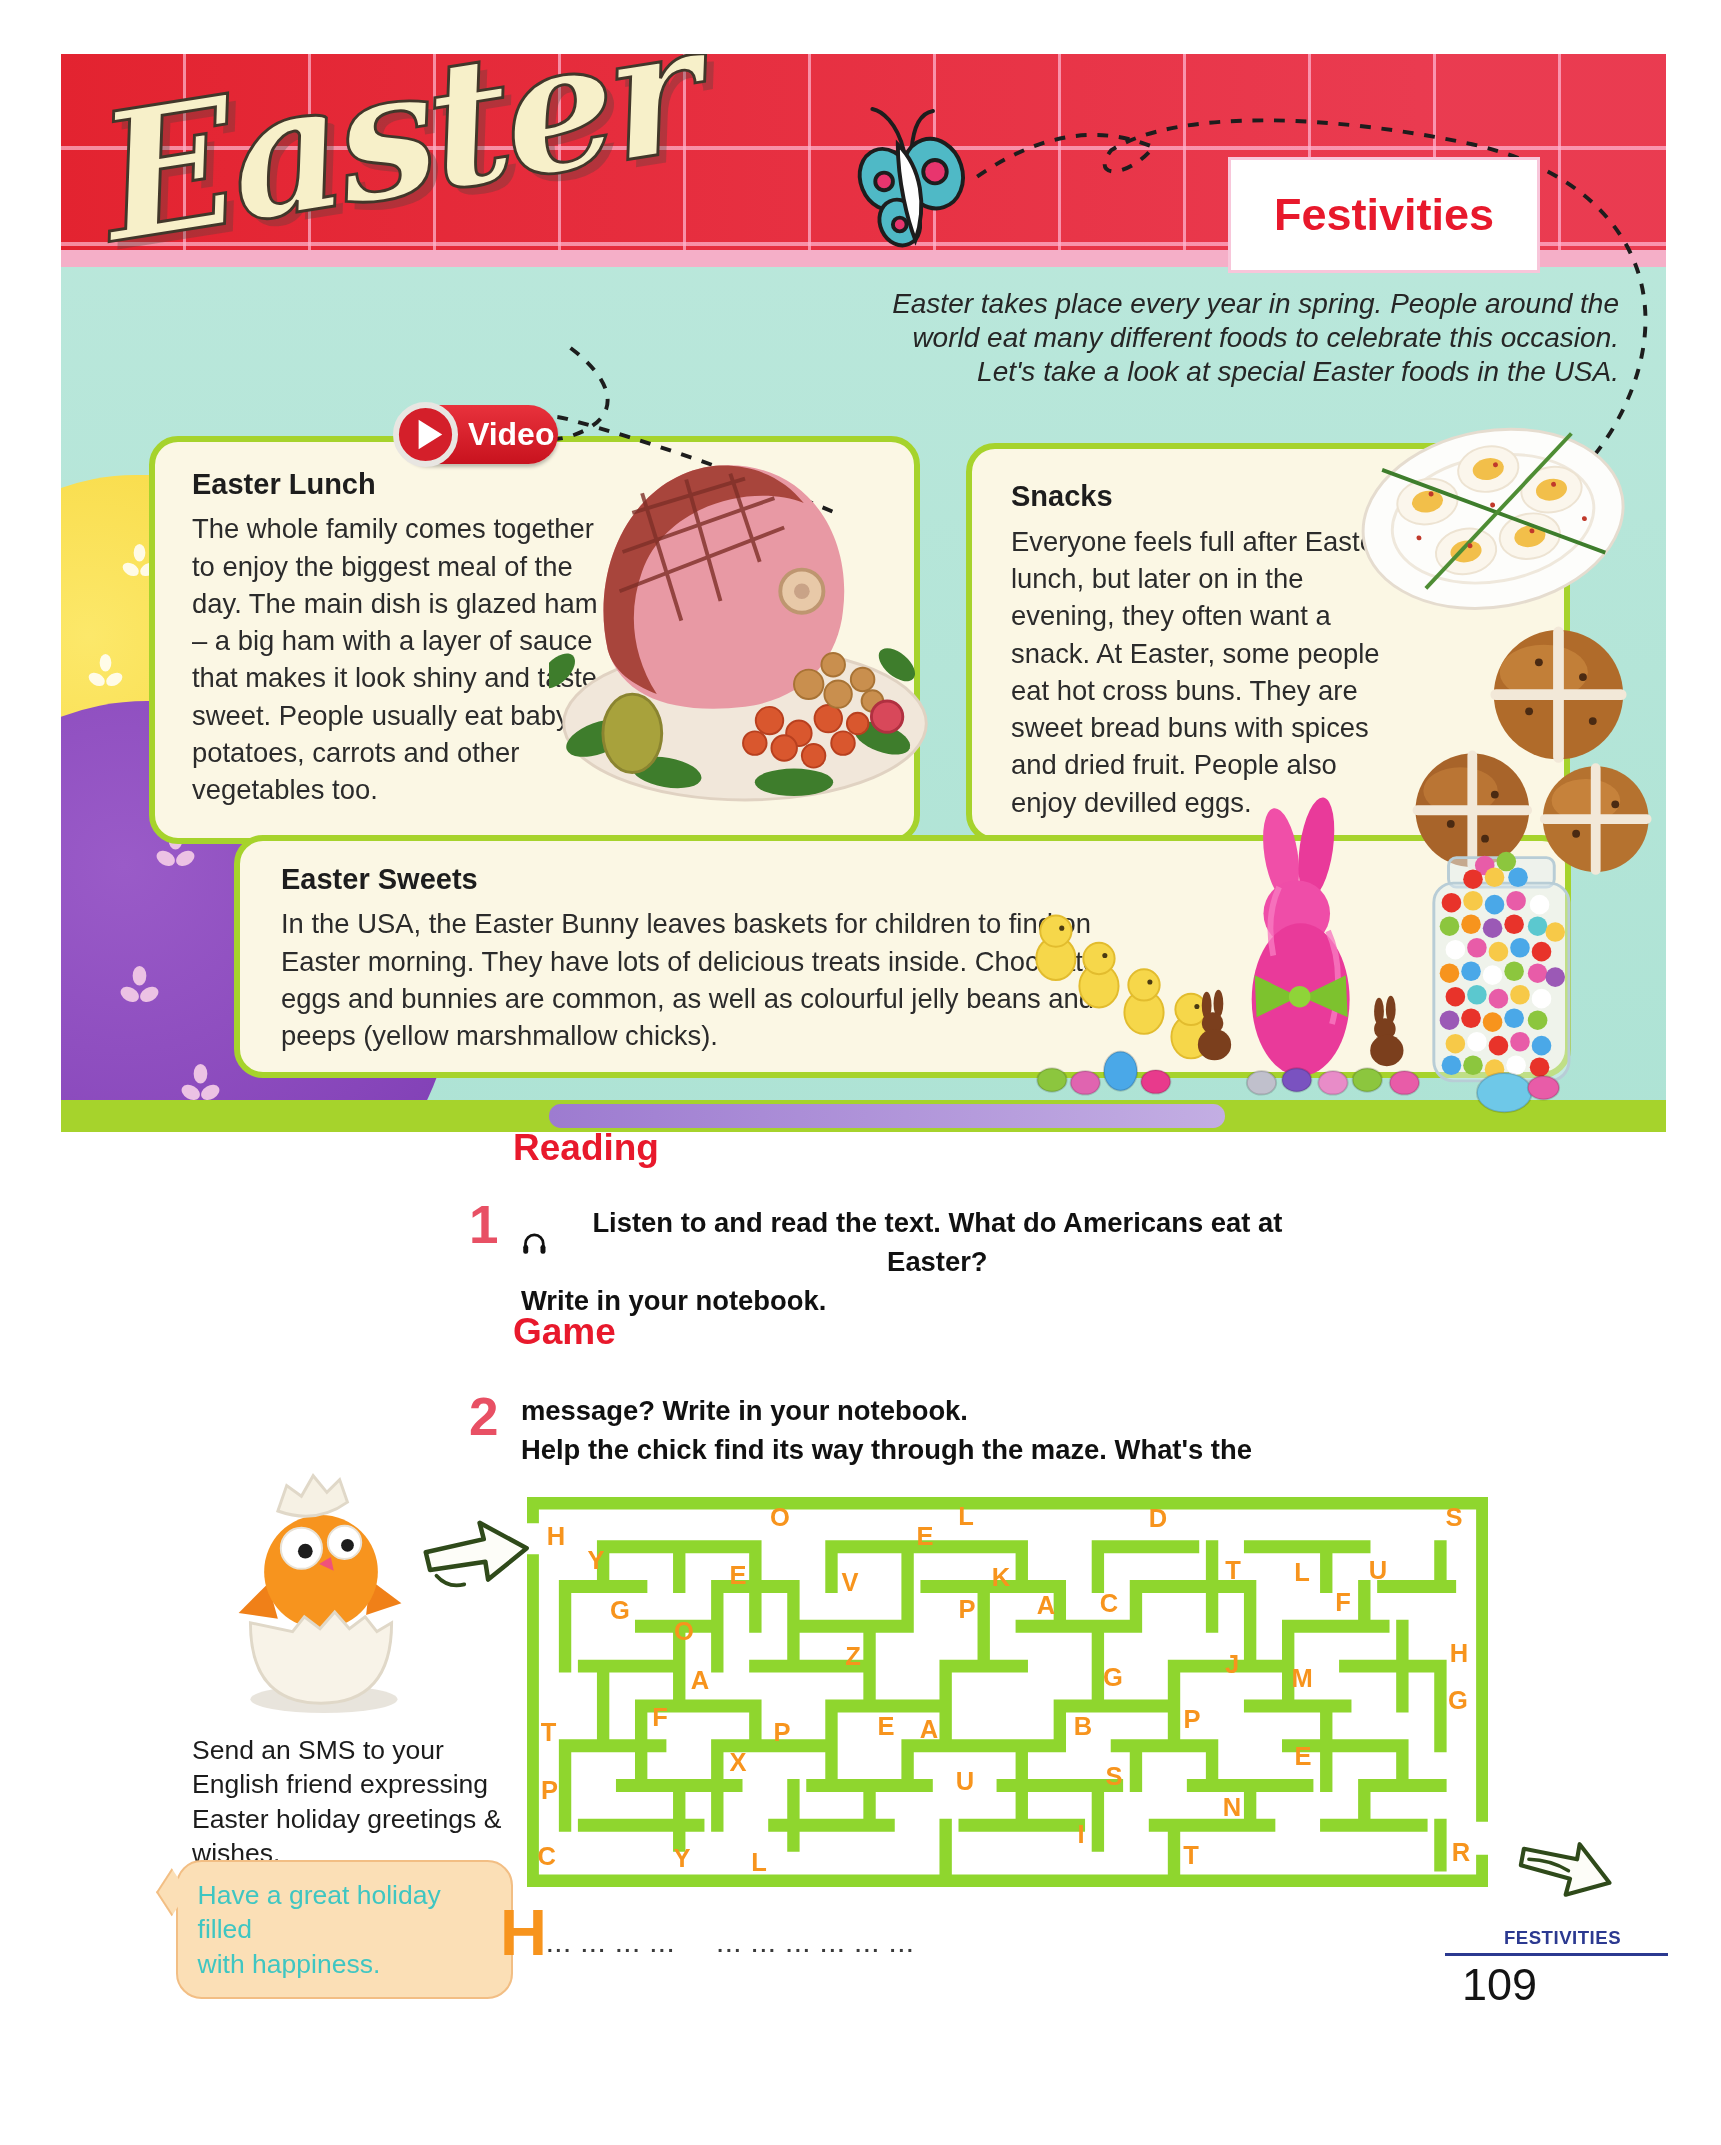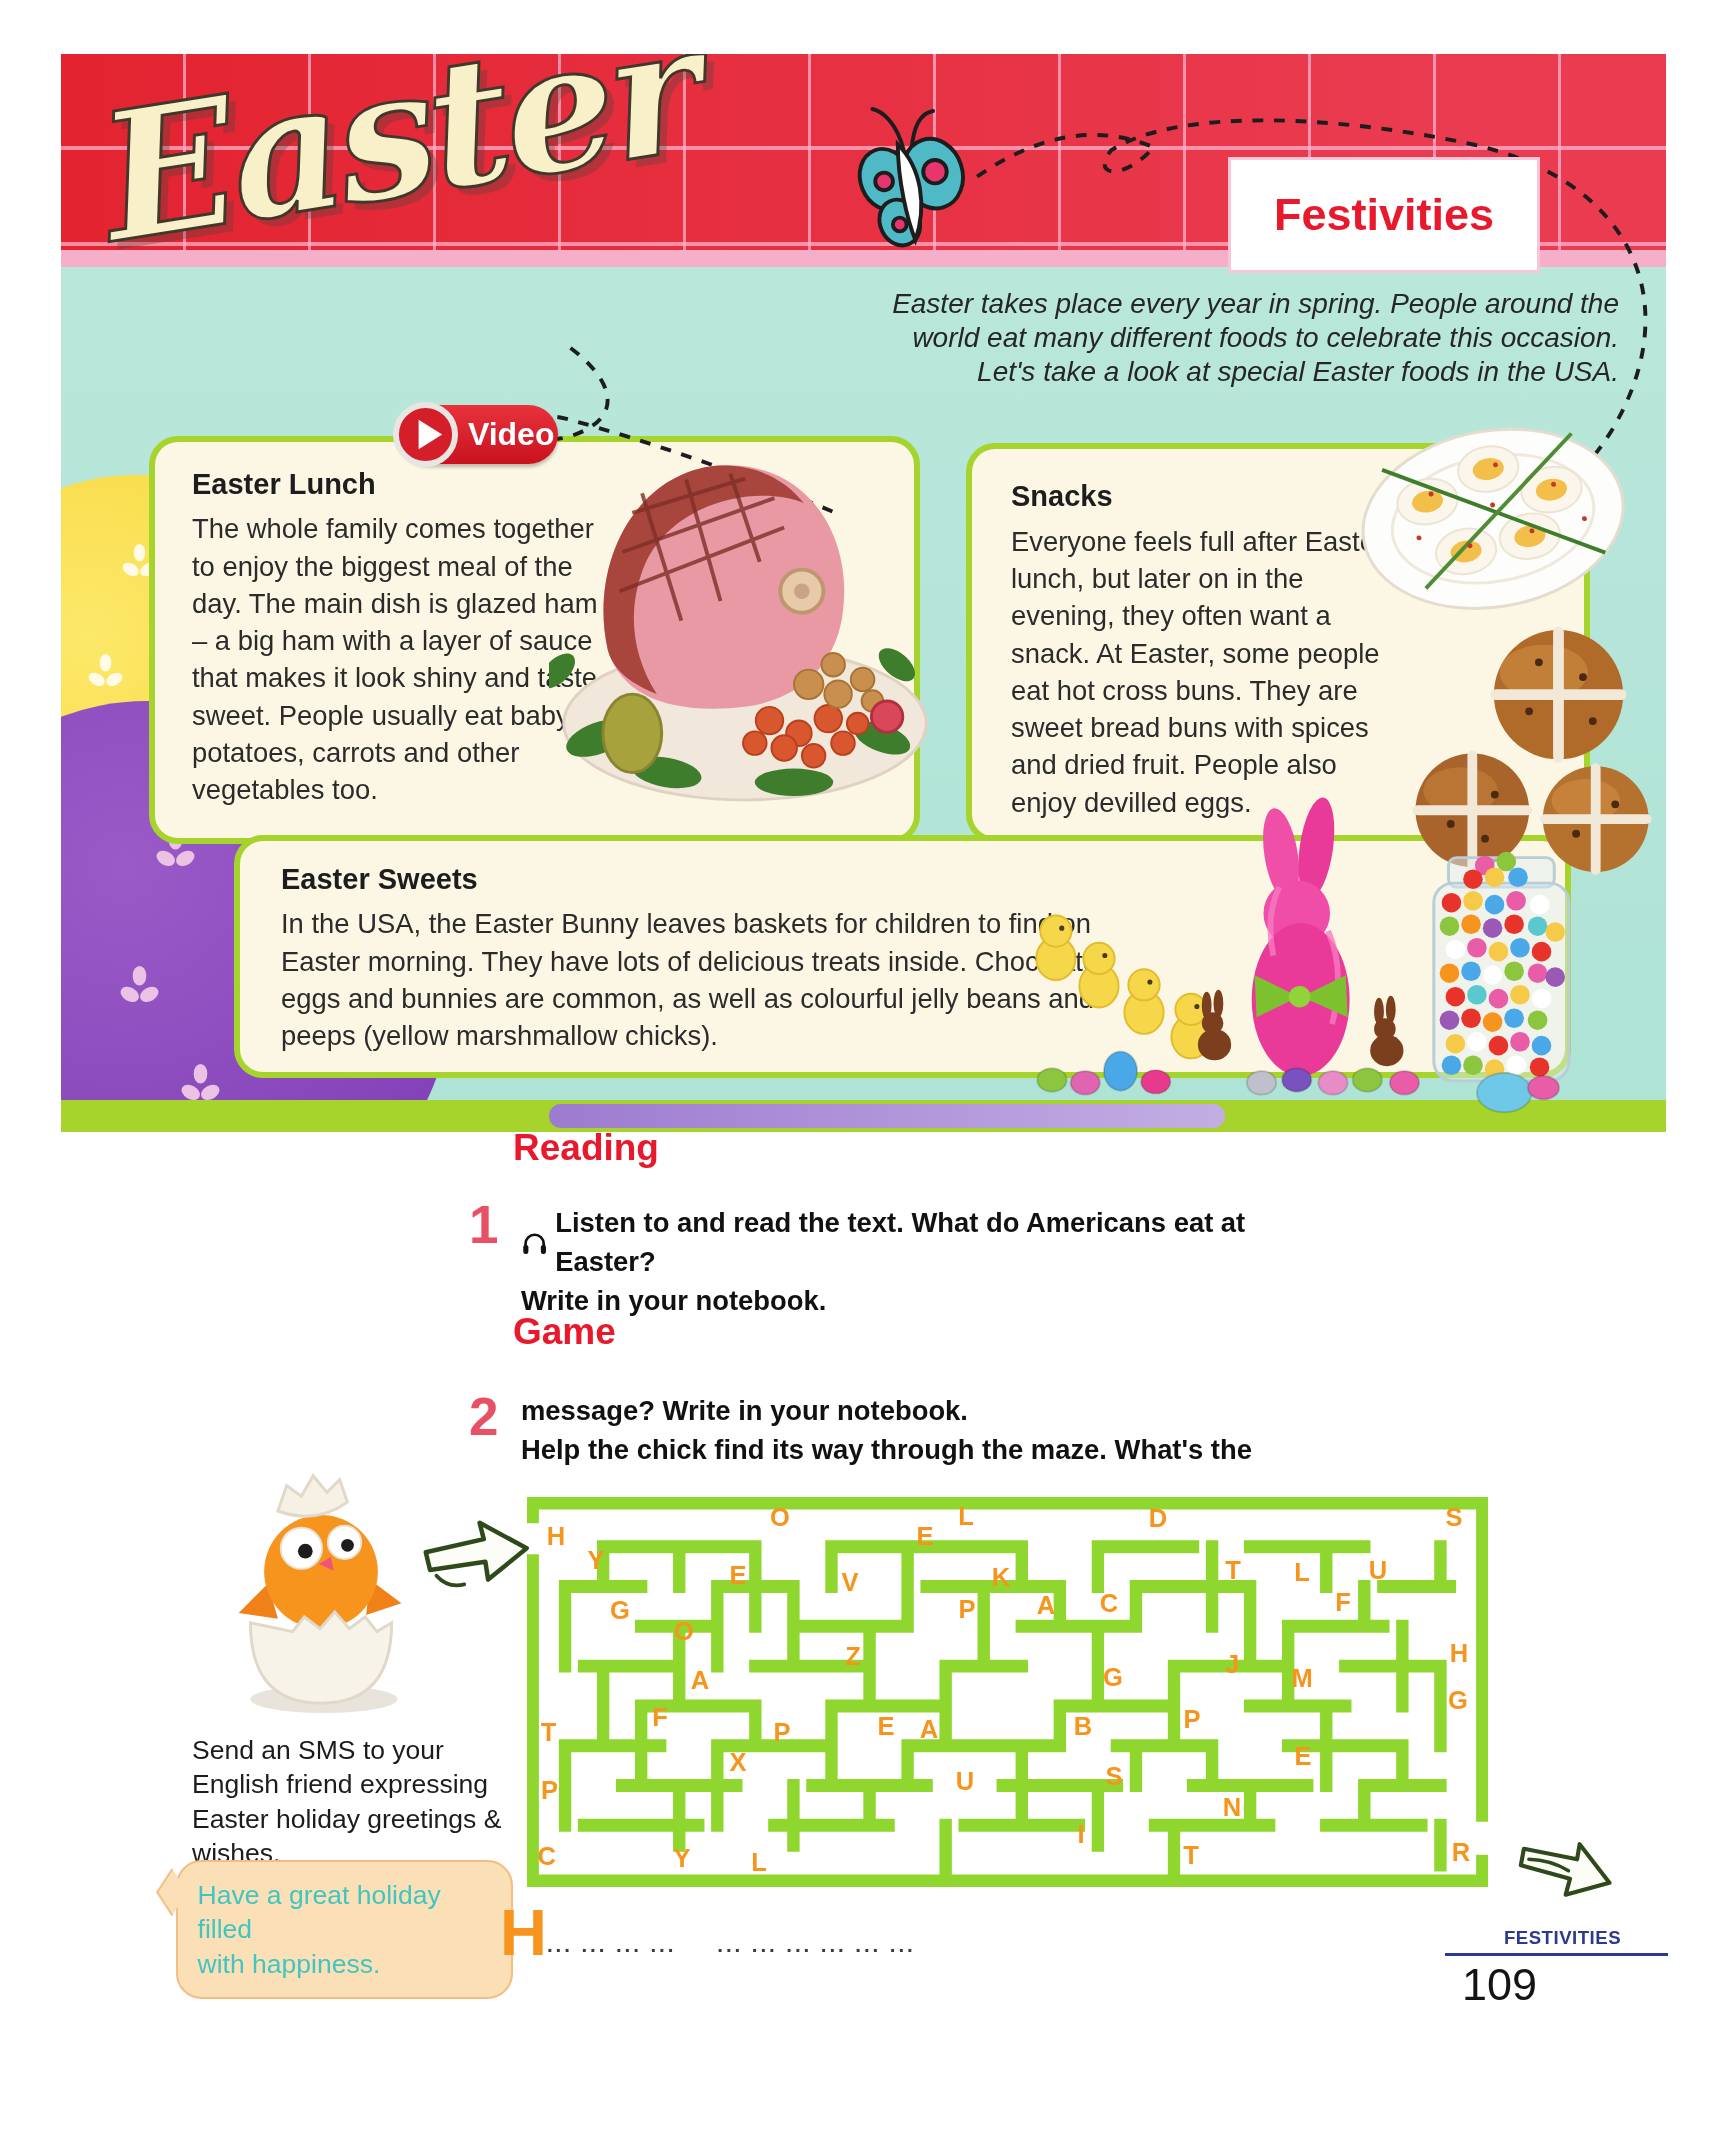--- a/index.html
+++ b/index.html
@@ -34,41 +34,41 @@
     border-radius:31px;display:flex;align-items:center;z-index:5;box-shadow:0 2.9px 3.9px rgba(0,0,0,.25);}
   .video-btn .label{color:#ffffff;font-weight:bold;font-size:32px;margin-left:9.8px;}
   .play-wrap{margin-left:-5.9px;}
 
   .card{background:#FBF7E4;border:6.9px solid #A6D32C;border-radius:29px;z-index:2;}
   .card h3{margin:0;font-size:29px;font-weight:bold;color:#1d1d1d;}
   .card p{margin:9.8px 0 0 0;font-size:27.4px;line-height:1.36;color:#2b2b2b;}
   .card-lunch{left:88px;top:382px;width:759px;height:396px;padding:0;}
   .card-lunch .inner{position:absolute;left:37px;top:25.5px;}
   .card-lunch p{width:412px;}
-  .card-snacks{left:905px;top:389px;width:592px;height:388px;padding-left:20px;}
+  .card-snacks{left:905px;top:389px;width:592px;height:388px;}
   .card-snacks .inner{position:absolute;left:39px;top:31px;}
   .card-snacks p{width:384px;}
   .card-sweets{left:173px;top:781px;width:1325px;height:231px;}
   .card-sweets .inner{position:absolute;left:41px;top:21.6px;}
   .card-sweets p{width:863px;}
 
   .lime-strip{left:0;top:1046px;width:1605px;height:32px;background:#A6D32C;z-index:1;}
   .purple-band{left:488px;top:1050px;width:676px;height:23.5px;background:linear-gradient(to right,#9D7BD0,#C3AEE3);border-radius:11.8px;z-index:1;}
 
   .blob{z-index:0;}
   .blob-yellow{left:-137px;top:421px;width:470px;height:461px;border-radius:48% 52% 55% 45%;
     background:radial-gradient(circle at 35% 35%,#FCE86A,#F5CE26);}
   .blob-purple{left:-157px;top:647px;width:549px;height:549px;border-radius:46% 54% 50% 50%;
     background:radial-gradient(circle at 40% 30%,#9A5BC8,#7C3AB2);}
 
   
   .section-h{font-weight:bold;font-size:37px;color:#E8192C;z-index:2;}
   .ex-num{font-weight:bold;font-size:53px;color:#E85064;line-height:1;}
   .ex-text{font-weight:bold;font-size:27.4px;color:#111;line-height:1.42;}
-  .ex-line1{display:flex;align-items:center;gap:7px;}
+  .ex-line1{display:flex;align-items:center;gap:22px;text-align:center;}
 
   .maze{left:527px;top:1497px;width:961px;height:390px;}
   .mzl{position:absolute;transform:translate(-50%,-50%);
     font-weight:bold;font-size:25.5px;color:#F7941D;font-family:"Liberation Sans",sans-serif;}
 
   .sms-text{left:192px;top:1733px;width:341px;font-size:26.5px;line-height:1.3;color:#1c1c1c;}
   .bubble{left:176px;top:1860px;width:294px;background:#FBDFB6;border:2.9px solid #F2BE84;
     border-radius:25.5px;padding:15.7px 19.6px;color:#3FC6C2;font-size:26.5px;line-height:1.3;}
   .bubble .tail{position:absolute;left:-19.6px;top:15.7px;width:25.5px;height:25.5px;background:#FBDFB6;
     border-left:2.9px solid #F2BE84;border-bottom:2.9px solid #F2BE84;transform:rotate(45deg) skew(12deg,12deg);}

